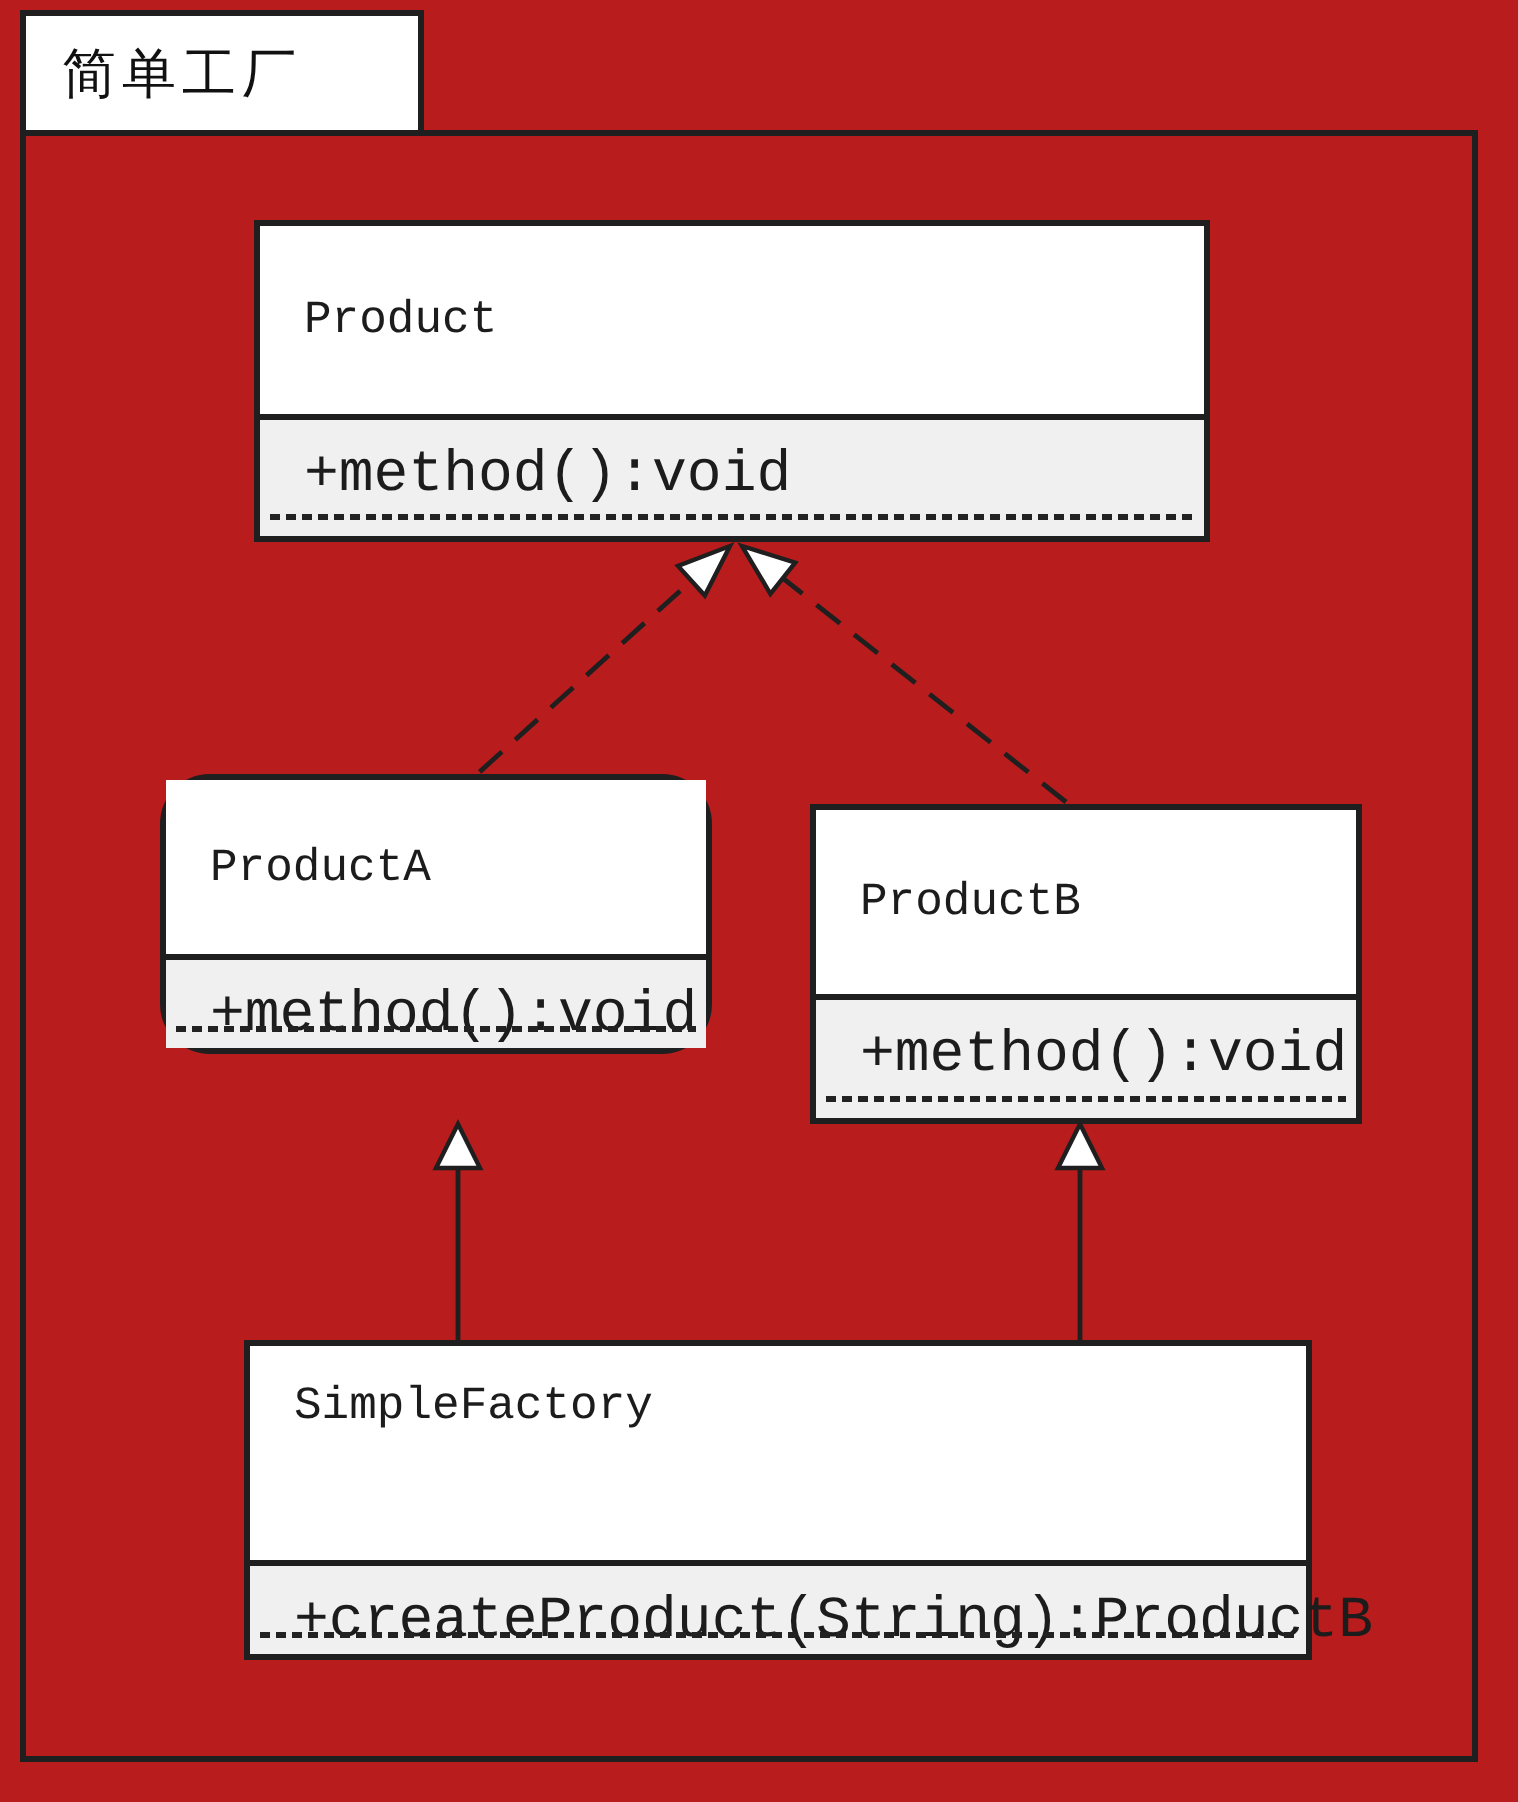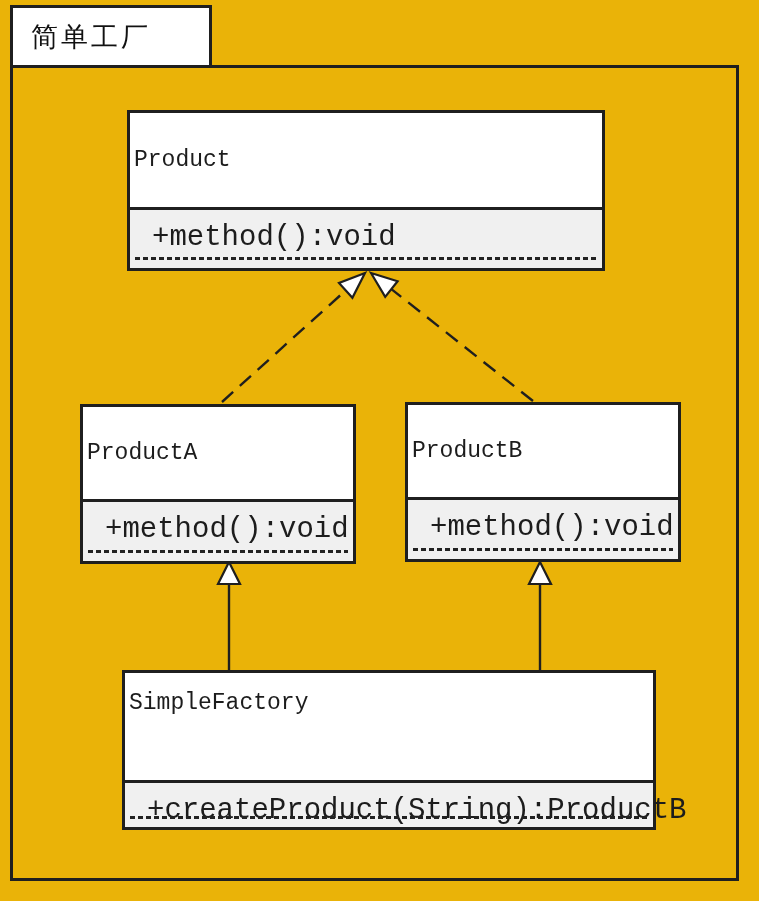--- a/index.html
+++ b/index.html
@@ -1,54 +1,54 @@
 <!DOCTYPE html>
 <html><head>
 <meta charset="utf-8">
 <style>
   html,body{margin:0;padding:0;background:#fff;}
   #canvas{
-    position:relative;width:759px;height:901px;background:#eab308;overflow:hidden;
+    position:relative;width:759px;height:901px;background:#b91c1c;overflow:hidden;
     font-family:"Liberation Mono","DejaVu Sans Mono",monospace;color:#1c1c1c;
   }
   
   .pkg-frame{
     position:absolute;left:10px;top:65px;width:729px;height:816px;
     border:3px solid #1f1f1f;box-sizing:border-box;background:transparent;
   }
   .pkg-tab{
     position:absolute;left:10px;top:5px;width:202px;height:63px;
     border:3px solid #1f1f1f;box-sizing:border-box;background:#fff;z-index:3;
     display:flex;align-items:center;padding-left:18px;
     font-family:"DejaVu Serif","Liberation Serif",serif;
     font-size:27px;letter-spacing:3px;color:#111;
   }
   
   .uml-class{
     position:absolute;border:3px solid #1f1f1f;box-sizing:border-box;
     background:#fff;z-index:2;
   }
   .cls-title{
-    display:flex;align-items:center;padding-left:4px;
+    display:flex;align-items:center;padding-left:22px;
     font-size:23px;white-space:pre;background:#fff;text-align:center;
   }
   .cls-methods{
     position:relative;border-top:3px solid #1f1f1f;background:#f0f0f0;
     box-sizing:border-box;
   }
   .method-text{
     padding:11px 0 0 22px;font-size:29px;white-space:pre;
   }
   .dashed-rule{
     position:absolute;left:5px;right:5px;bottom:8px;height:3px;
     background:repeating-linear-gradient(90deg,#222 0 5px,transparent 5px 8px);
   }
   #cls-product    {left:127px;top:110px;width:478px;height:161px;}
   #cls-product    .cls-title{height:94px;}
-  #cls-product-a  {left:80px; top:404px;width:276px;height:160px;}
+  #cls-product-a  {left:80px; top:387px;width:276px;height:140px;border-radius:25px;}
   #cls-product-b  {left:405px;top:402px;width:276px;height:160px;}
   #cls-product-a .cls-title,#cls-product-b .cls-title,#cls-simple-factory .cls-title{height:92px;}
   #cls-simple-factory{left:122px;top:670px;width:534px;height:160px;gap:48px;}
   .cls-methods{height:100%;}
   .uml-class{display:flex;flex-direction:column;}
   .cls-methods{flex:1;}
   
   #arrow-layer{position:absolute;left:0;top:0;width:759px;height:901px;z-index:1;pointer-events:none;}
   .rel-line{stroke:#1f1f1f;stroke-width:2.4;fill:none;}
   .rel-dashed{stroke-dasharray:15 9;}

